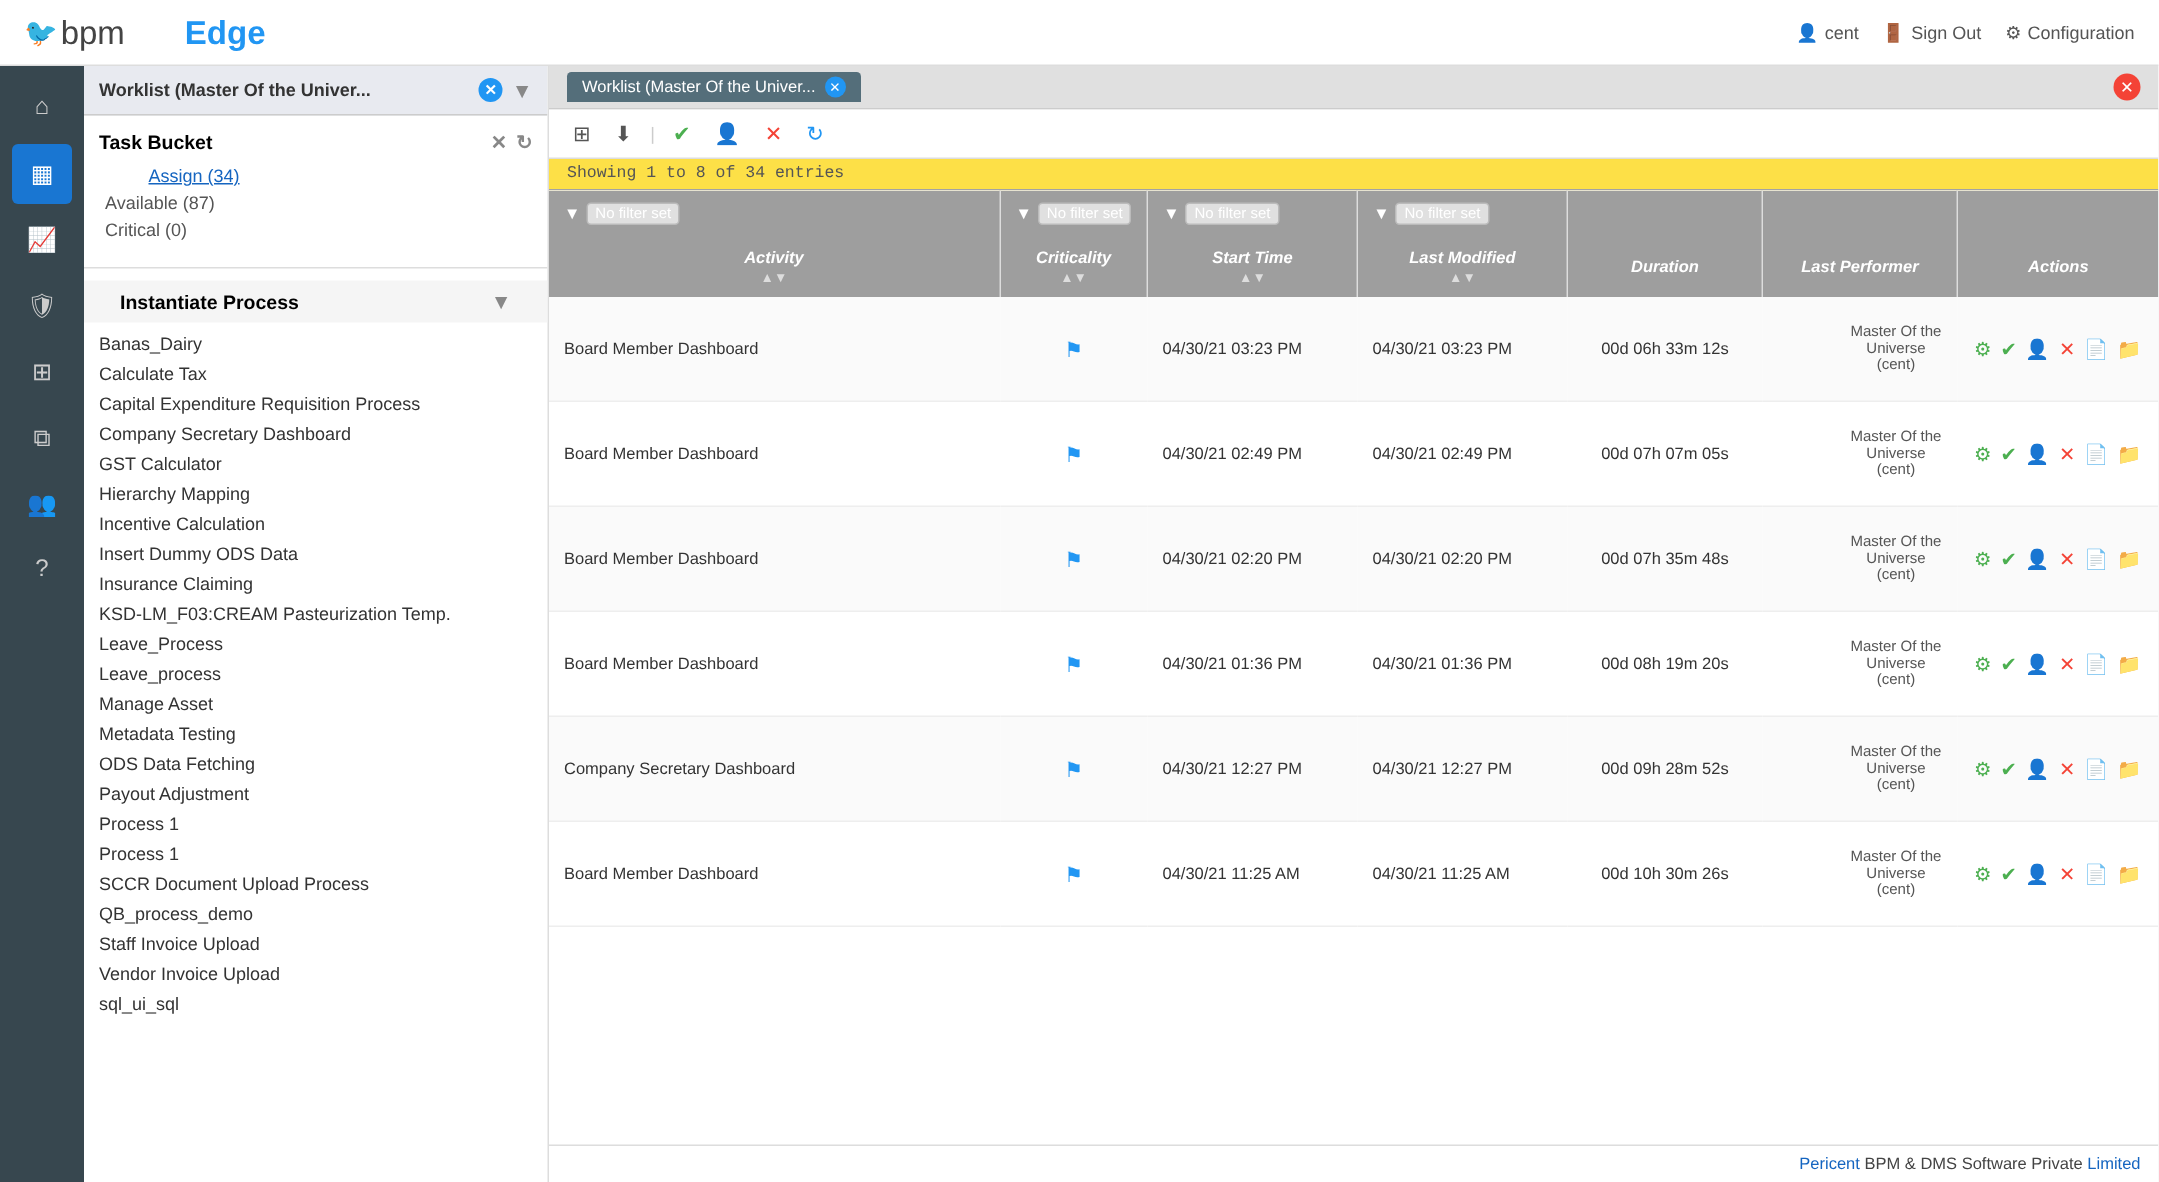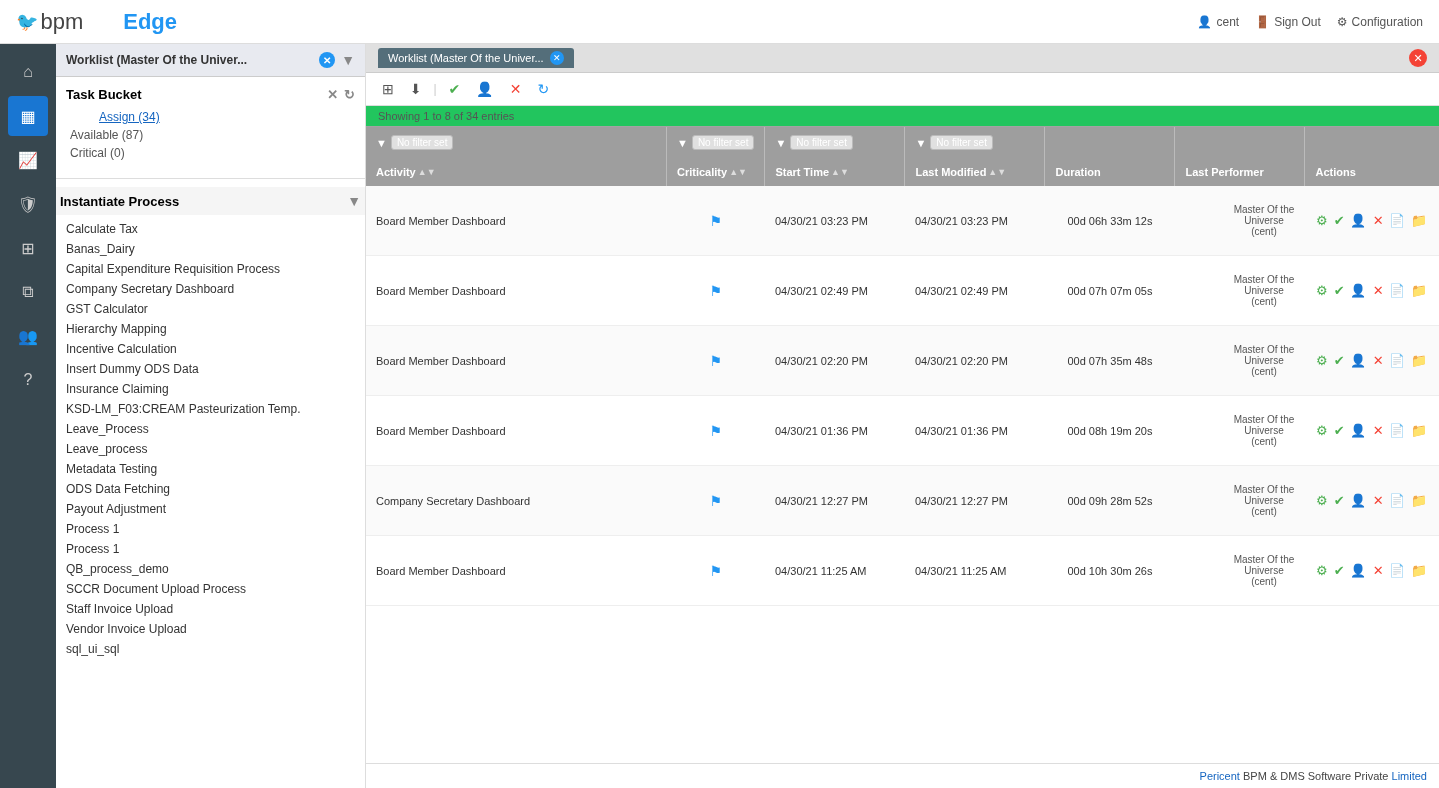--- a/index.html
+++ b/index.html
@@ -94,21 +94,21 @@
     .ctrl-btn { cursor: pointer; color: #888; font-size: 13px; }
 
     .task-bucket-links { display: flex; flex-direction: column; gap: 4px; padding-left: 4px; }
     .task-link { color: #1565C0; text-decoration: underline; cursor: pointer; font-size: 12px; margin-left: 29px; }
     .task-plain { color: #555; font-size: 12px; cursor: pointer; }
 
     .section-divider { border-top: 1px solid #ddd; margin: 8px 0; }
 
     .instantiate-header {
       display: flex; align-items: center; justify-content: space-between;
-      padding: 6px 4px;
+      padding: 6px 24px;
       font-weight: bold; font-size: 13px;
       background: #f5f5f5;
     }
     .instantiate-arrow { color: #888; font-size: 14px; cursor: pointer; }
 
     .process-list {
       overflow-y: auto;
       flex: 1;
       padding: 4px 10px;
     }
@@ -139,21 +139,21 @@
     }
     .toolbar-btn {
       cursor: pointer;
       font-size: 14px;
       padding: 2px 4px;
       border: none;
       background: transparent;
       color: #555;
     }
     .toolbar-sep { color: #ccc; }
-    .showing-text { font-size: 11px; color: #555; padding: 4px 12px; background: #22c55e; border-bottom: 1px solid #a3a3a3; }
+    .showing-text { font-size: 11px; color: #555; padding: 4px 12px; background: #fde047; border-bottom: 1px solid #a3a3a3; font-family: Liberation Mono, monospace; }
 
     
     .table-container { flex: 1; overflow: auto; background: #fff; }
     table { width: 100%; border-collapse: collapse; font-size: 11px; }
     thead tr { background: #9e9e9e; color: #fff; }
     thead th {
       padding: 8px 10px;
       text-align: left;
       font-weight: 500;
       border-right: 1px solid #bbb;
@@ -186,21 +186,21 @@
     .action-icon.folder { color: #9e9e9e; }
 
     .col-activity { min-width: 160px; }
     .col-criticality { width: 90px; text-align: center; }
     .col-start { width: 140px; }
     .col-modified { width: 140px; }
     .col-duration { width: 130px; text-align: center; }
     .col-performer { width: 130px; text-align: center; }
     .col-actions { width: 130px; text-align: right; }
 
-    th .col-header { display: flex; align-items: center; gap: 2px; }
+    th .col-header { display: flex; flex-direction: column; align-items: center; gap: 2px; font-style: italic; }
     th .col-label { font-weight: 600; font-size: 11px; }
     th .sort-arrows { font-size: 9px; color: #ddd; }
 
     
     .footer {
       background: #fff;
       padding: 6px 12px;
       text-align: right;
       font-size: 11px;
       color: #888;
@@ -309,39 +309,40 @@
     </div>
 
     <div class="section-divider"></div>
 
     <div class="instantiate-header">
       <span>Instantiate Process</span>
       <span class="instantiate-arrow">▼</span>
     </div>
 
     <div class="process-list" id="process-list">
-    <div class="process-item">Calculate Tax</div>
-        <div class="process-item">Banas_Dairy</div>
+    <div class="process-item">Banas_Dairy</div>
+        <div class="process-item">Calculate Tax</div>
         <div class="process-item">Capital Expenditure Requisition Process</div>
         <div class="process-item">Company Secretary Dashboard</div>
         <div class="process-item">GST Calculator</div>
         <div class="process-item">Hierarchy Mapping</div>
         <div class="process-item">Incentive Calculation</div>
         <div class="process-item">Insert Dummy ODS Data</div>
         <div class="process-item">Insurance Claiming</div>
         <div class="process-item">KSD-LM_F03:CREAM Pasteurization Temp.</div>
         <div class="process-item">Leave_Process</div>
         <div class="process-item">Leave_process</div>
+        <div class="process-item">Manage Asset</div>
         <div class="process-item">Metadata Testing</div>
         <div class="process-item">ODS Data Fetching</div>
         <div class="process-item">Payout Adjustment</div>
         <div class="process-item">Process 1</div>
         <div class="process-item">Process 1</div>
+        <div class="process-item">SCCR Document Upload Process</div>
         <div class="process-item">QB_process_demo</div>
-        <div class="process-item">SCCR Document Upload Process</div>
         <div class="process-item">Staff Invoice Upload</div>
         <div class="process-item">Vendor Invoice Upload</div>
         <div class="process-item">sql_ui_sql</div>
       </div>
   </div>
 
   <div class="main-content">
 
     <div class="worklist-tab-row">
       <div class="worklist-tab">

